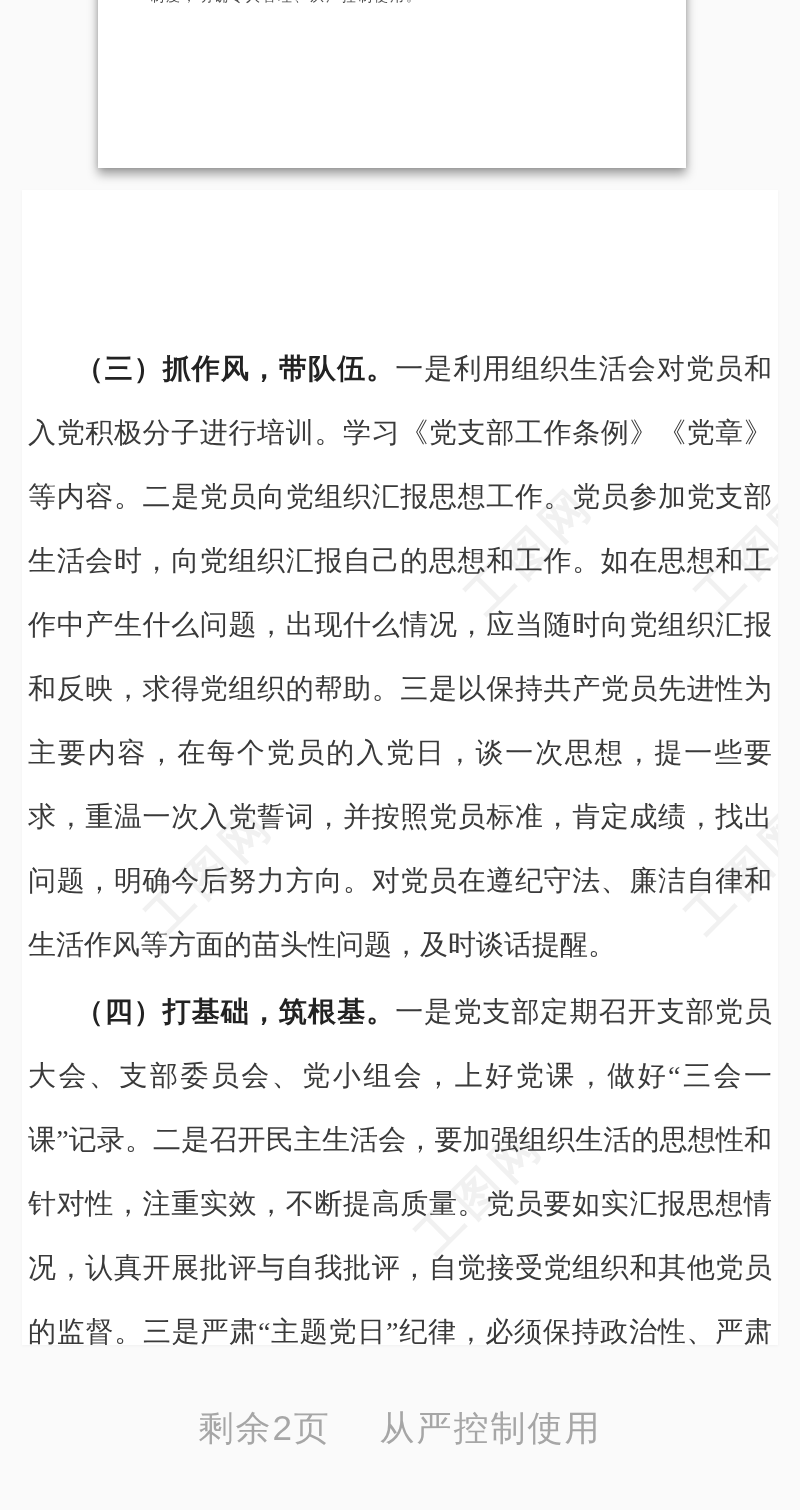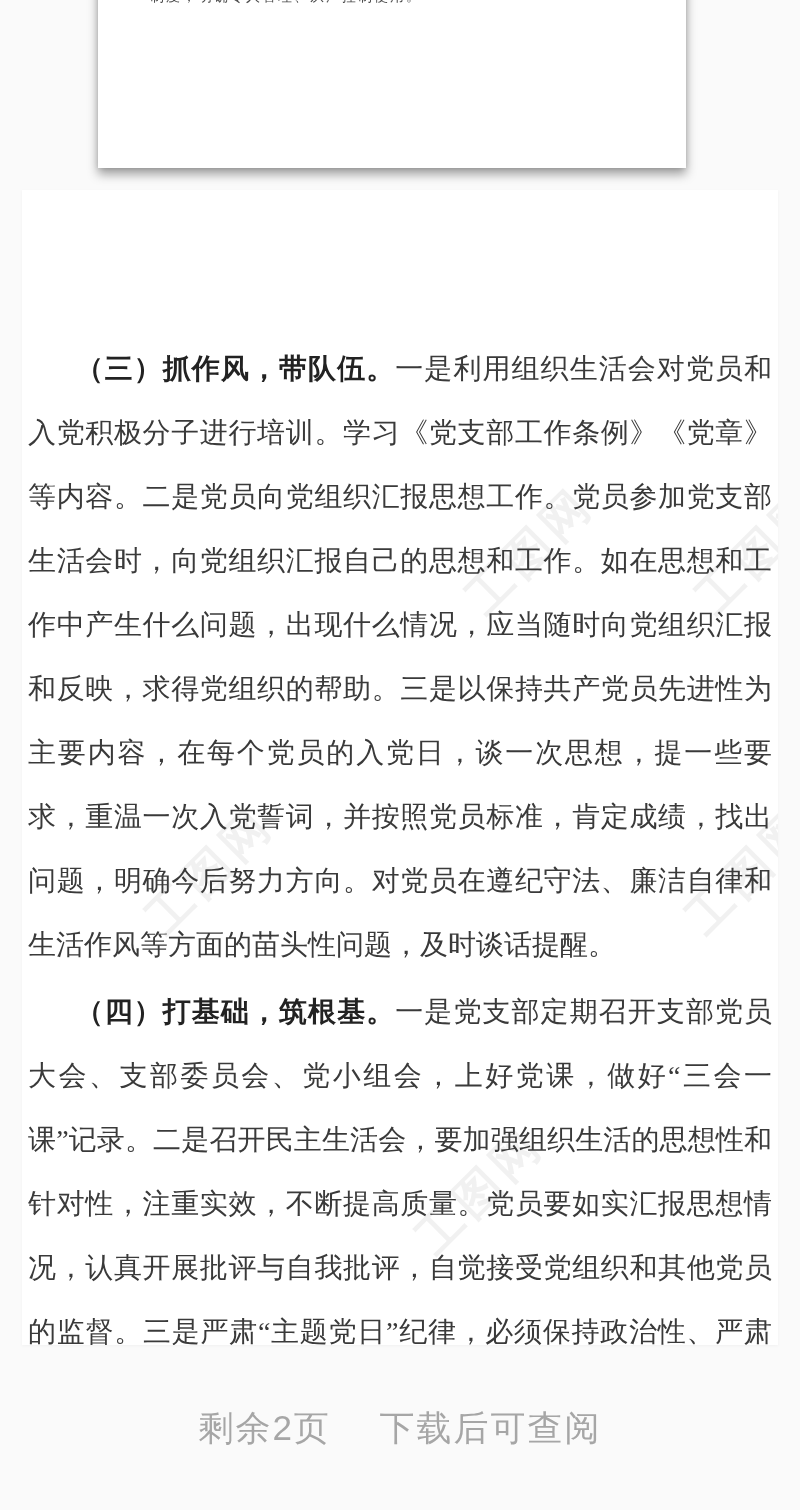--- a/index.html
+++ b/index.html
@@ -83,15 +83,15 @@
 
       <p>
         <span class="lead">（四）打基础，筑根基。</span><span>一是党支部定期召开支部党员大会、支部委员会、党小组会，上好党课，做好“三会一课”记录。二是召开民主生活会，要加强组织生活的思想性和针对性，注重实效，不断提高质量。党员要如实汇报思想情况，认真开展批评与自我批评，自觉接受党组织和其他党员的监督。三是严肃“主题党日”纪律，必须保持政治性、严肃性，确保主题不偏，内容不虚，程序不减；真实规范记录档案资料，单独归档。四是严把发展党员关，严格按照入党程序发展党员，绝不发展“人情”党员，“带病”党员。</span>
       </p>
 
 
 
     </div>
   </div>
 
-  <div class="footer-notice">剩余2页　 下载后可查阅</div>
+  <div class="footer-notice">剩余2页　 从严控制使用</div>
 
 </div>
 
 </body></html>

